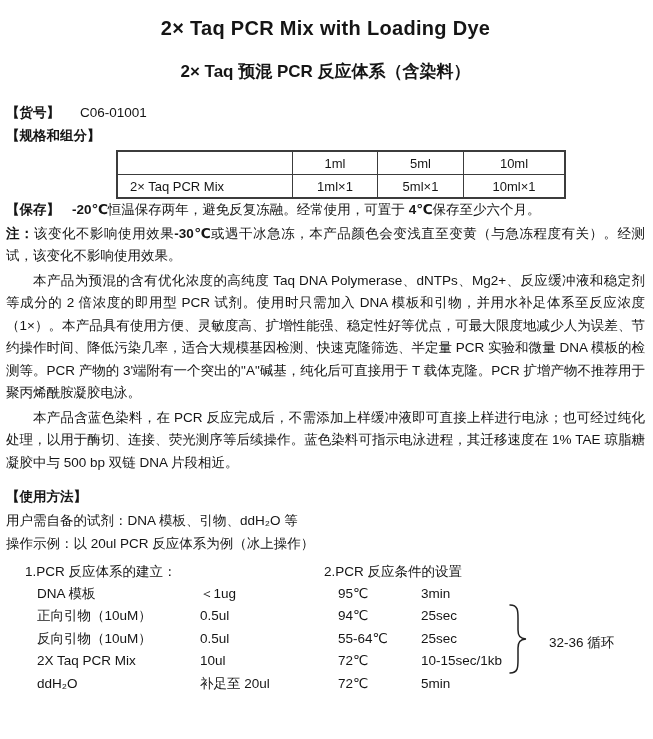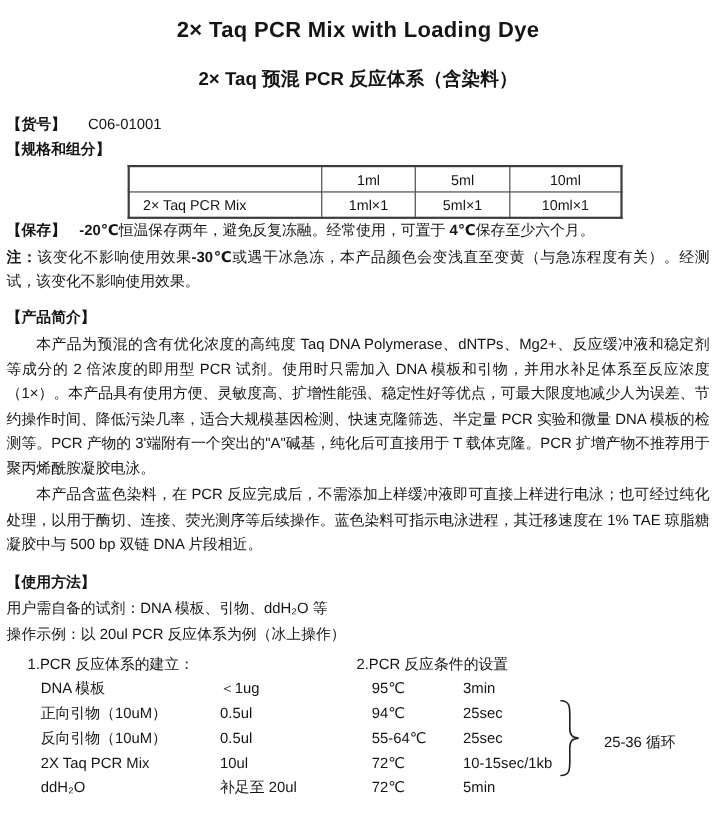--- a/index.html
+++ b/index.html
@@ -83,23 +83,20 @@
   </table>
 
   <div class="row-line storage-line">
     <span class="lbl">【保存】</span><span class="bold">-20℃</span><span>恒温保存两年，避免反复冻融。经常使用，可置于 </span><span class="bold">4℃</span><span>保存至少六个月。</span>
   </div>
 
   <div class="note-para">
     <span class="lbl">注：</span><span>该变化不影响使用效果</span><span class="bold">-30℃</span><span>或遇干冰急冻，本产品颜色会变浅直至变黄（与急冻程度有关）。经测试，该变化不影响使用效果。</span>
   </div>
 
-  <div class="row-line intro-label">
-    <span class="lbl">【产品简介】</span>
-  </div>
   <p class="para">本产品为预混的含有优化浓度的高纯度 Taq DNA Polymerase、dNTPs、Mg2+、反应缓冲液和稳定剂等成分的 2 倍浓度的即用型 PCR 试剂。使用时只需加入 DNA 模板和引物，并用水补足体系至反应浓度（1×）。本产品具有使用方便、灵敏度高、扩增性能强、稳定性好等优点，可最大限度地减少人为误差、节约操作时间、降低污染几率，适合大规模基因检测、快速克隆筛选、半定量 PCR 实验和微量 DNA 模板的检测等。PCR 产物的 3'端附有一个突出的"A"碱基，纯化后可直接用于 T 载体克隆。PCR 扩增产物不推荐用于聚丙烯酰胺凝胶电泳。</p>
   <p class="para">本产品含蓝色染料，在 PCR 反应完成后，不需添加上样缓冲液即可直接上样进行电泳；也可经过纯化处理，以用于酶切、连接、荧光测序等后续操作。蓝色染料可指示电泳进程，其迁移速度在 1% TAE 琼脂糖凝胶中与 500 bp 双链 DNA 片段相近。</p>
 
   <div class="row-line usage-label">
     <span class="lbl">【使用方法】</span>
   </div>
   <div class="row-line usage-line">用户需自备的试剂：DNA 模板、引物、ddH₂O 等</div>
   <div class="row-line usage-line">操作示例：以 20ul PCR 反应体系为例（冰上操作）</div>
 
   <div class="usage-cols">
@@ -147,16 +144,16 @@
       </div>
       <div class="cond-row">
         <span class="temp">72℃</span>
           <span class="time">5min</span>
       </div>
     </div>
 
     <svg class="cycle-brace" width="22" height="72" viewBox="0 0 22 72">
       <path d="M3,2 C11,2 11,8 11,15 L11,27 C11,33 13,35.5 19,36 C13,36.5 11,39 11,45 L11,57 C11,64 11,70 3,70" fill="none" stroke="#222" stroke-width="1.5" stroke-linecap="round"></path>
     </svg>
-    <div class="cycle-label">25-36 循环</div>
+    <div class="cycle-label">32-36 循环</div>
   </div>
 
 </div>
 
 </body></html>

